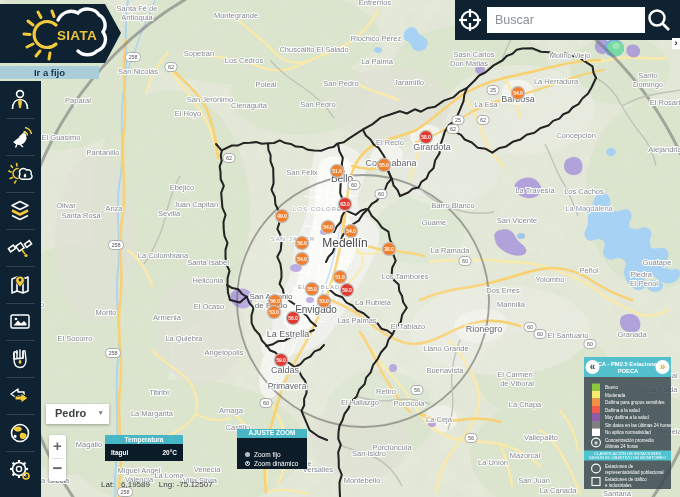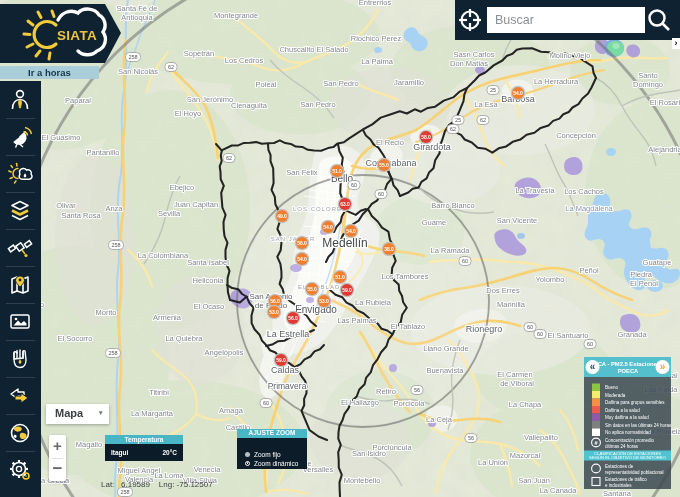--- a/index.html
+++ b/index.html
@@ -512,21 +512,21 @@
   <line x1="38" y1="12" x2="41" y2="17.5"></line>
   <line x1="28" y1="21" x2="33" y2="25"></line>
   <line x1="24" y1="34" x2="30" y2="34.5"></line>
   <line x1="27" y1="47" x2="33" y2="44"></line>
   <line x1="36" y1="56" x2="40" y2="51"></line>
   <line x1="49" y1="59" x2="50" y2="53"></line>
  </g>
  <path d="M58,20 C62,12 71,9 78,13 C83,7 95,8 99,15 C105,18 107,26 103,32 C108,39 105,48 97,51 C92,56 83,56 78,51" fill="none" stroke="#ffffff" stroke-width="3.4" stroke-linecap="round"></path>
  <text x="77" y="40" font-family="Liberation Sans, sans-serif" font-size="13.5" font-weight="bold" fill="#eec43e" text-anchor="middle" letter-spacing="0.3">SIATA</text>
 </svg>
-<div class="abs" style="left:0;top:66px;width:99px;height:13px;background:#a9cdd9;color:#16364d;font-size:9.5px;font-weight:bold;text-align:center;line-height:13.5px;">Ir a horas</div>
+<div class="abs" style="left:0;top:66px;width:99px;height:13px;background:#a9cdd9;color:#16364d;font-size:9.5px;font-weight:bold;text-align:center;line-height:13.5px;">Ir a fijo</div>
 
 <div class="abs navy" style="left:0;top:81px;width:41px;height:416px;"></div>
 <svg class="abs" style="left:0;top:81px" width="41" height="416" viewBox="0 0 41 416">
  <g stroke="rgba(255,255,255,0.14)" stroke-width="1">
   <line x1="6" y1="37.5" x2="35" y2="37.5"></line>
         <line x1="6" y1="74.5" x2="35" y2="74.5"></line>
   <line x1="6" y1="111.5" x2="35" y2="111.5"></line>
         <line x1="6" y1="148.5" x2="35" y2="148.5"></line>
   <line x1="6" y1="185.5" x2="35" y2="185.5"></line>
         <line x1="6" y1="222.5" x2="35" y2="222.5"></line>
@@ -639,21 +639,21 @@
  <line x1="4" y1="20" x2="12" y2="20" stroke="#fff" stroke-width="2.2"></line>
  <line x1="18" y1="20" x2="26" y2="20" stroke="#fff" stroke-width="2.2"></line>
  <rect x="32" y="7" width="158" height="26" fill="#ffffff"></rect>
  <text x="40" y="24" font-family="Liberation Sans, sans-serif" font-size="12.5" fill="#8a9094">Buscar</text>
  <circle cx="202" cy="18" r="7.5" fill="none" stroke="#fff" stroke-width="2.5"></circle>
  <line x1="207.5" y1="23.5" x2="214" y2="30" stroke="#fff" stroke-width="2.6"></line>
 </svg>
 <div class="abs" style="left:672px;top:38px;width:8px;height:11px;background:#fff;color:#111;font-size:9px;font-weight:bold;text-align:center;line-height:11px;">›</div>
 
 <div class="abs" style="left:46px;top:404px;width:63px;height:20px;background:#fff;box-shadow:0 1px 3px rgba(0,0,0,0.3);color:#3c4043;font-size:11px;">
- <span style="position:absolute;left:9px;top:3px;font-weight:bold;">Mapa</span>
+ <span style="position:absolute;left:9px;top:3px;font-weight:bold;">Pedro</span>
  <span style="position:absolute;right:5px;top:5px;color:#777;font-size:6.5px;">▼</span>
 </div>
 
 <div class="abs" style="left:49px;top:435px;width:17px;height:46px;background:#fff;border-radius:2px;box-shadow:0 1px 3px rgba(0,0,0,0.3);">
  <div style="position:absolute;left:0;top:0;width:17px;height:23px;color:#666;font-size:15px;font-weight:bold;text-align:center;line-height:22px;">+</div>
  <div style="position:absolute;left:3px;top:23px;width:11px;height:1px;background:#e0e0e0;"></div>
  <div style="position:absolute;left:0;top:23px;width:17px;height:23px;color:#666;font-size:17px;font-weight:bold;text-align:center;line-height:21px;">−</div>
 </div>
 
 <div class="abs" style="left:105px;top:435px;width:78px;height:25.5px;">

